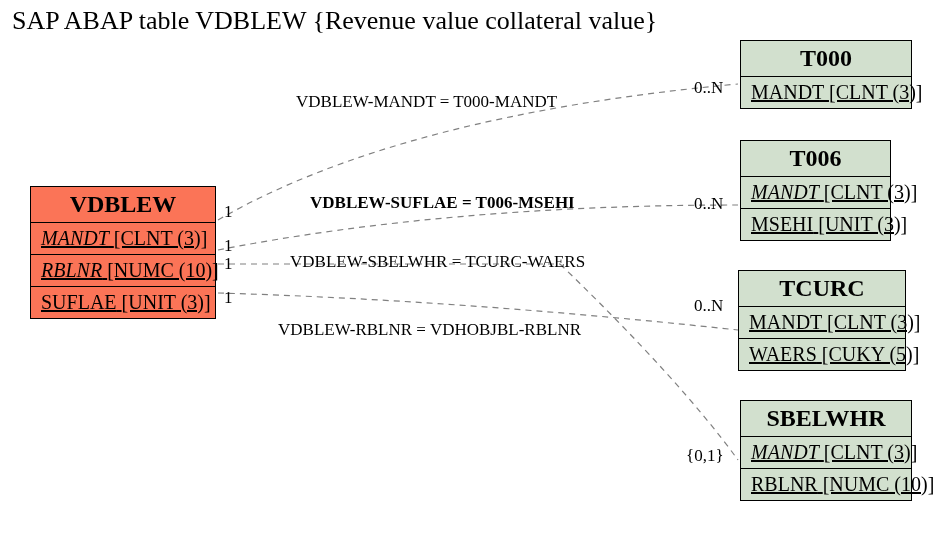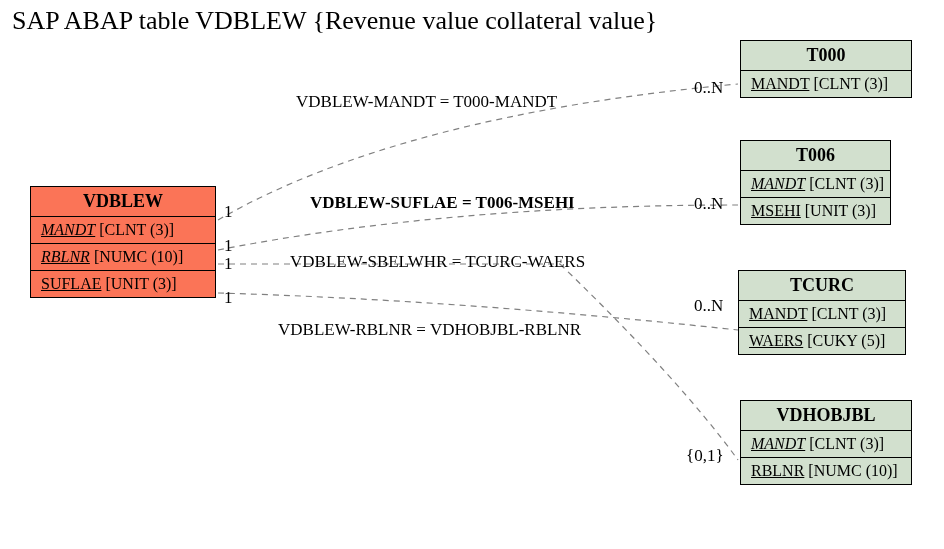--- a/index.html
+++ b/index.html
@@ -22,27 +22,28 @@
   .tbl {
     position: absolute;
     border: 1px solid #000;
     box-sizing: border-box;
   }
   .tbl .hdr {
     font-weight: bold;
     text-align: center;
     border-bottom: 1px solid #000;
     padding: 4px 24px;
-    font-size: 18px;
+    font-size: 24px;
   }
   .tbl .row {
     border-bottom: 1px solid #000;
     padding: 4px 10px;
-    font-size: 16px;
+    font-size: 20px;
     white-space: nowrap;
+    text-decoration: underline;
   }
   .tbl .row:last-child { border-bottom: none; }
   .tbl .row .fld { text-decoration: underline; }
   .tbl .row .fld.ital { font-style: italic; }
   .main-tbl { background: #fb7457; margin-top: 8px; }
   .ref-tbl  { background: #d2e0ce; }
   svg.lines {
     position: absolute;
     left: 0; top: 0;
     width: 944px; height: 549px;
@@ -102,21 +103,21 @@
     <span class="fld">MANDT</span>
     <span>[CLNT (3)]</span>
   </div>
   <div class="row">
     <span class="fld">WAERS</span>
     <span>[CUKY (5)]</span>
   </div>
 </div>
 
 <div class="tbl ref-tbl" style="left:740px; top:400px; width:172px;">
-  <div class="hdr">VDHOBJBL</div>
+  <div class="hdr">SBELWHR</div>
   <div class="row">
     <span class="fld ital">MANDT</span>
     <span>[CLNT (3)]</span>
   </div>
   <div class="row">
     <span class="fld">RBLNR</span>
     <span>[NUMC (10)]</span>
   </div>
 </div>
 

